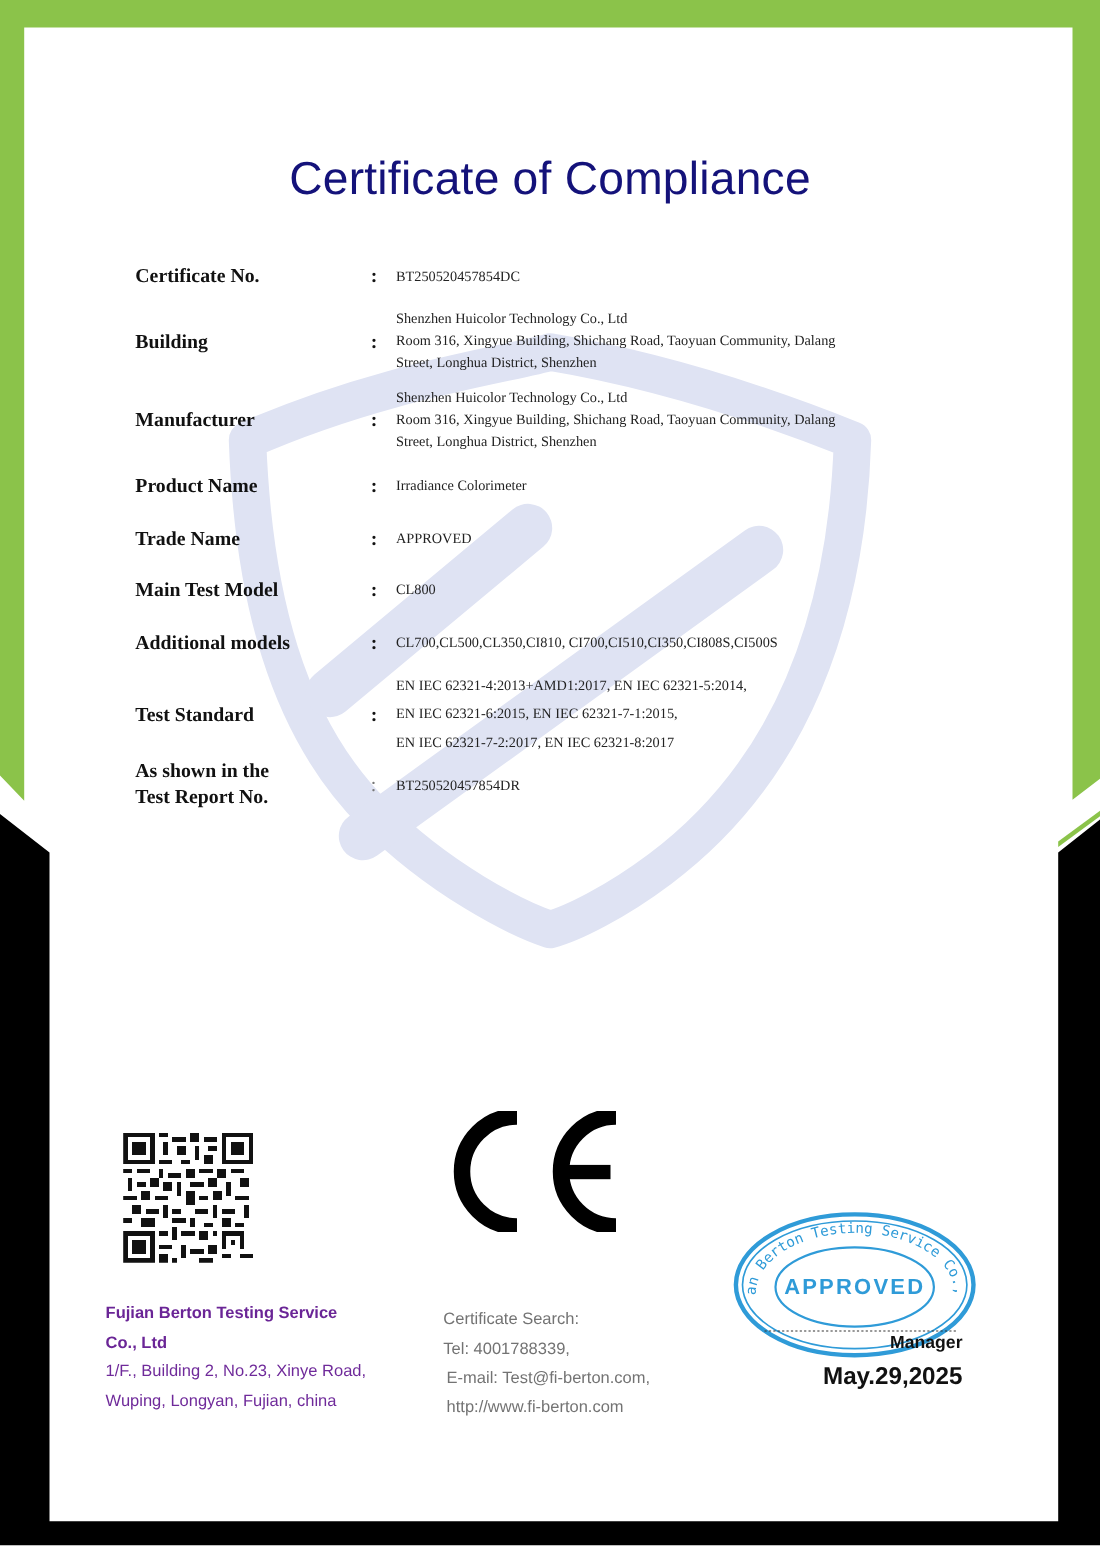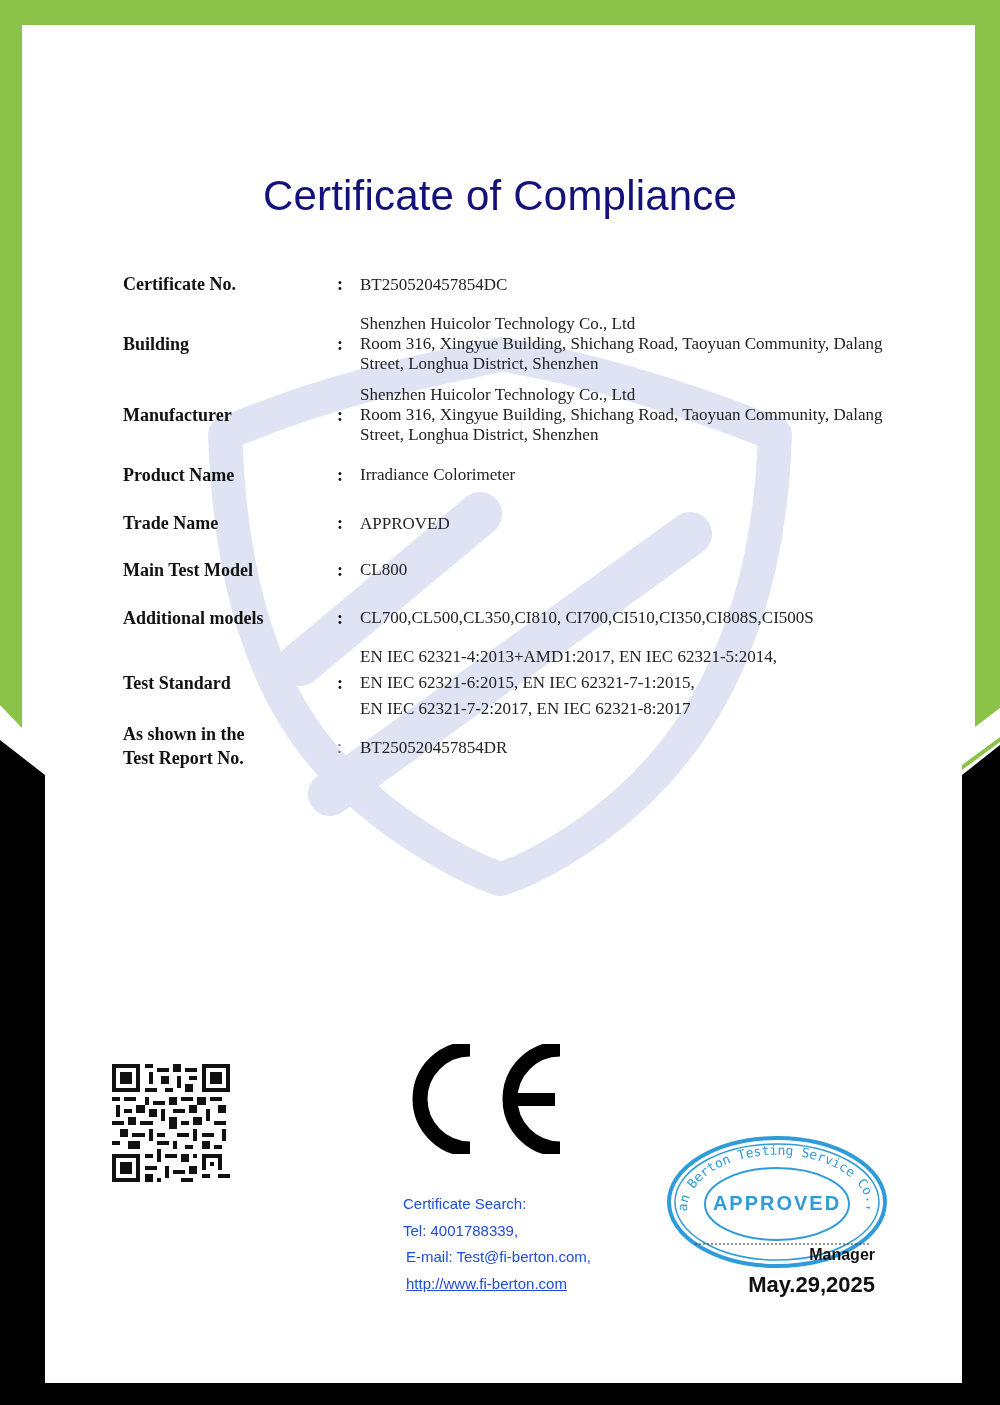--- a/index.html
+++ b/index.html
@@ -1,39 +1,39 @@
 <!DOCTYPE html>
 <html><head>
 <meta charset="utf-8">
 <style>
   html, body { margin: 0; padding: 0; }
   body { width: 1000px; height: 1405px; position: relative; overflow: hidden; background: #ffffff; }
   .frame { position: absolute; inset: 0; }
-  .page { position: absolute; left: 0; top: 0; width: 1000px; height: 1212px; margin-top: 34px; }
+  .page { position: absolute; left: 0; top: 0; width: 1000px; height: 1212px; }
   .title {
     position: absolute; left: 0; width: 1000px; top: 138px; text-align: center;
     font-family: "Liberation Sans", sans-serif; font-size: 42px; color: #14127a; letter-spacing: 0.2px;
   }
   .watermark { position: absolute; left: 0; top: 0; }
   .fields { position: absolute; left: 123px; top: 238px; width: 800px; font-family: "Liberation Serif", serif; color: #111; }
   .row { position: absolute; left: 0; width: 800px; }
   .lbl { position: absolute; left: 0; font-weight: bold; font-size: 18px; color: #111; white-space: nowrap; }
   .colon { position: absolute; left: 214px; font-weight: bold; font-size: 18px; }
-  .val { position: absolute; left: 237px; font-size: 17px; line-height: 20px; white-space: nowrap; color: #222; }
+  .val { position: absolute; left: 237px; font-size: 13px; line-height: 20px; white-space: nowrap; color: #222; }
   .body-text {
     position: absolute; left: 110px; top: 868px; width: 781px;
     font-family: "Liberation Sans", sans-serif; font-size: 16.4px; line-height: 26.2px; color: #111;
     text-align: justify;
   }
   .body-text p { margin: 0; }
   .qr { position: absolute; left: 112px; top: 1030px; width: 118px; height: 118px; }
   .ce { position: absolute; left: 410px; top: 1010px; }
   .footer-left { position: absolute; left: 96px; top: 1181px; font-family: "Liberation Sans", sans-serif; color: #6f2a9a; font-size: 15px; line-height: 26.5px; }
   .footer-left .b { font-weight: bold; color: #6a2596; }
-  .footer-mid { position: absolute; left: 403px; top: 1157px; font-family: "Liberation Sans", sans-serif; color: #1d4ed8; font-size: 15px; line-height: 26.5px; }
+  .footer-mid { position: absolute; left: 403px; top: 1187px; font-family: "Liberation Sans", sans-serif; color: #737373; font-size: 15px; line-height: 26.5px; }
   .stamp { position: absolute; left: 665px; top: 1098px; }
   .sign { position: absolute; left: 690px; width: 185px; text-align: right; font-family: "Liberation Sans", sans-serif; font-weight: bold; color: #111; }
   .manager { top: 1212px; font-size: 16px; }
   .date { top: 1238px; font-size: 22px; }
 </style>
 </head>
 <body>
 
 <svg class="frame" width="1000" height="1405" viewBox="0 0 1000 1405">
 
@@ -199,26 +199,32 @@
         <rect x="26" y="27" width="3" height="1"></rect>
     </g>
   </svg>
 
   <svg class="ce" width="155" height="110" viewBox="0 0 155 110">
     <path d="M60,5 A50,50 0 0 0 60,105" fill="none" stroke="#000" stroke-width="15"></path>
     <path d="M150,5 A50,50 0 0 0 150,105" fill="none" stroke="#000" stroke-width="15"></path>
     <rect x="103" y="49" width="42" height="13" fill="#000"></rect>
   </svg>
 
+  <div class="footer-left">
+    <div class="b">Fujian Berton Testing Service</div>
+    <div class="b">Co., Ltd</div>
+    <div>1/F., Building 2, No.23, Xinye Road,</div>
+    <div>Wuping, Longyan, Fujian, china</div>
+  </div>
 
   <div class="footer-mid">
     <div>Certificate Search:</div>
     <div>Tel: 4001788339,</div>
     <div style="padding-left:3px;">E-mail: Test@fi-berton.com,</div>
-    <div style="padding-left:3px;text-decoration:underline;">http://www.fi-berton.com</div>
+    <div style="padding-left:3px;">http://www.fi-berton.com</div>
   </div>
 
   <svg class="stamp" width="225" height="140" viewBox="0 0 225 140">
     <defs>
       <path id="ringPath" d="M22,78 A90,55 0 0 1 203,78"></path>
     </defs>
     <ellipse cx="112" cy="70" rx="108" ry="64" fill="none" stroke="#2f9bd8" stroke-width="4"></ellipse>
     <ellipse cx="112" cy="70" rx="102" ry="58" fill="none" stroke="#2f9bd8" stroke-width="1.5"></ellipse>
     <ellipse cx="112" cy="72" rx="72" ry="36" fill="none" stroke="#2f9bd8" stroke-width="2"></ellipse>
     <text font-family="DejaVu Sans Mono, monospace" font-size="13" fill="#2f9bd8">

